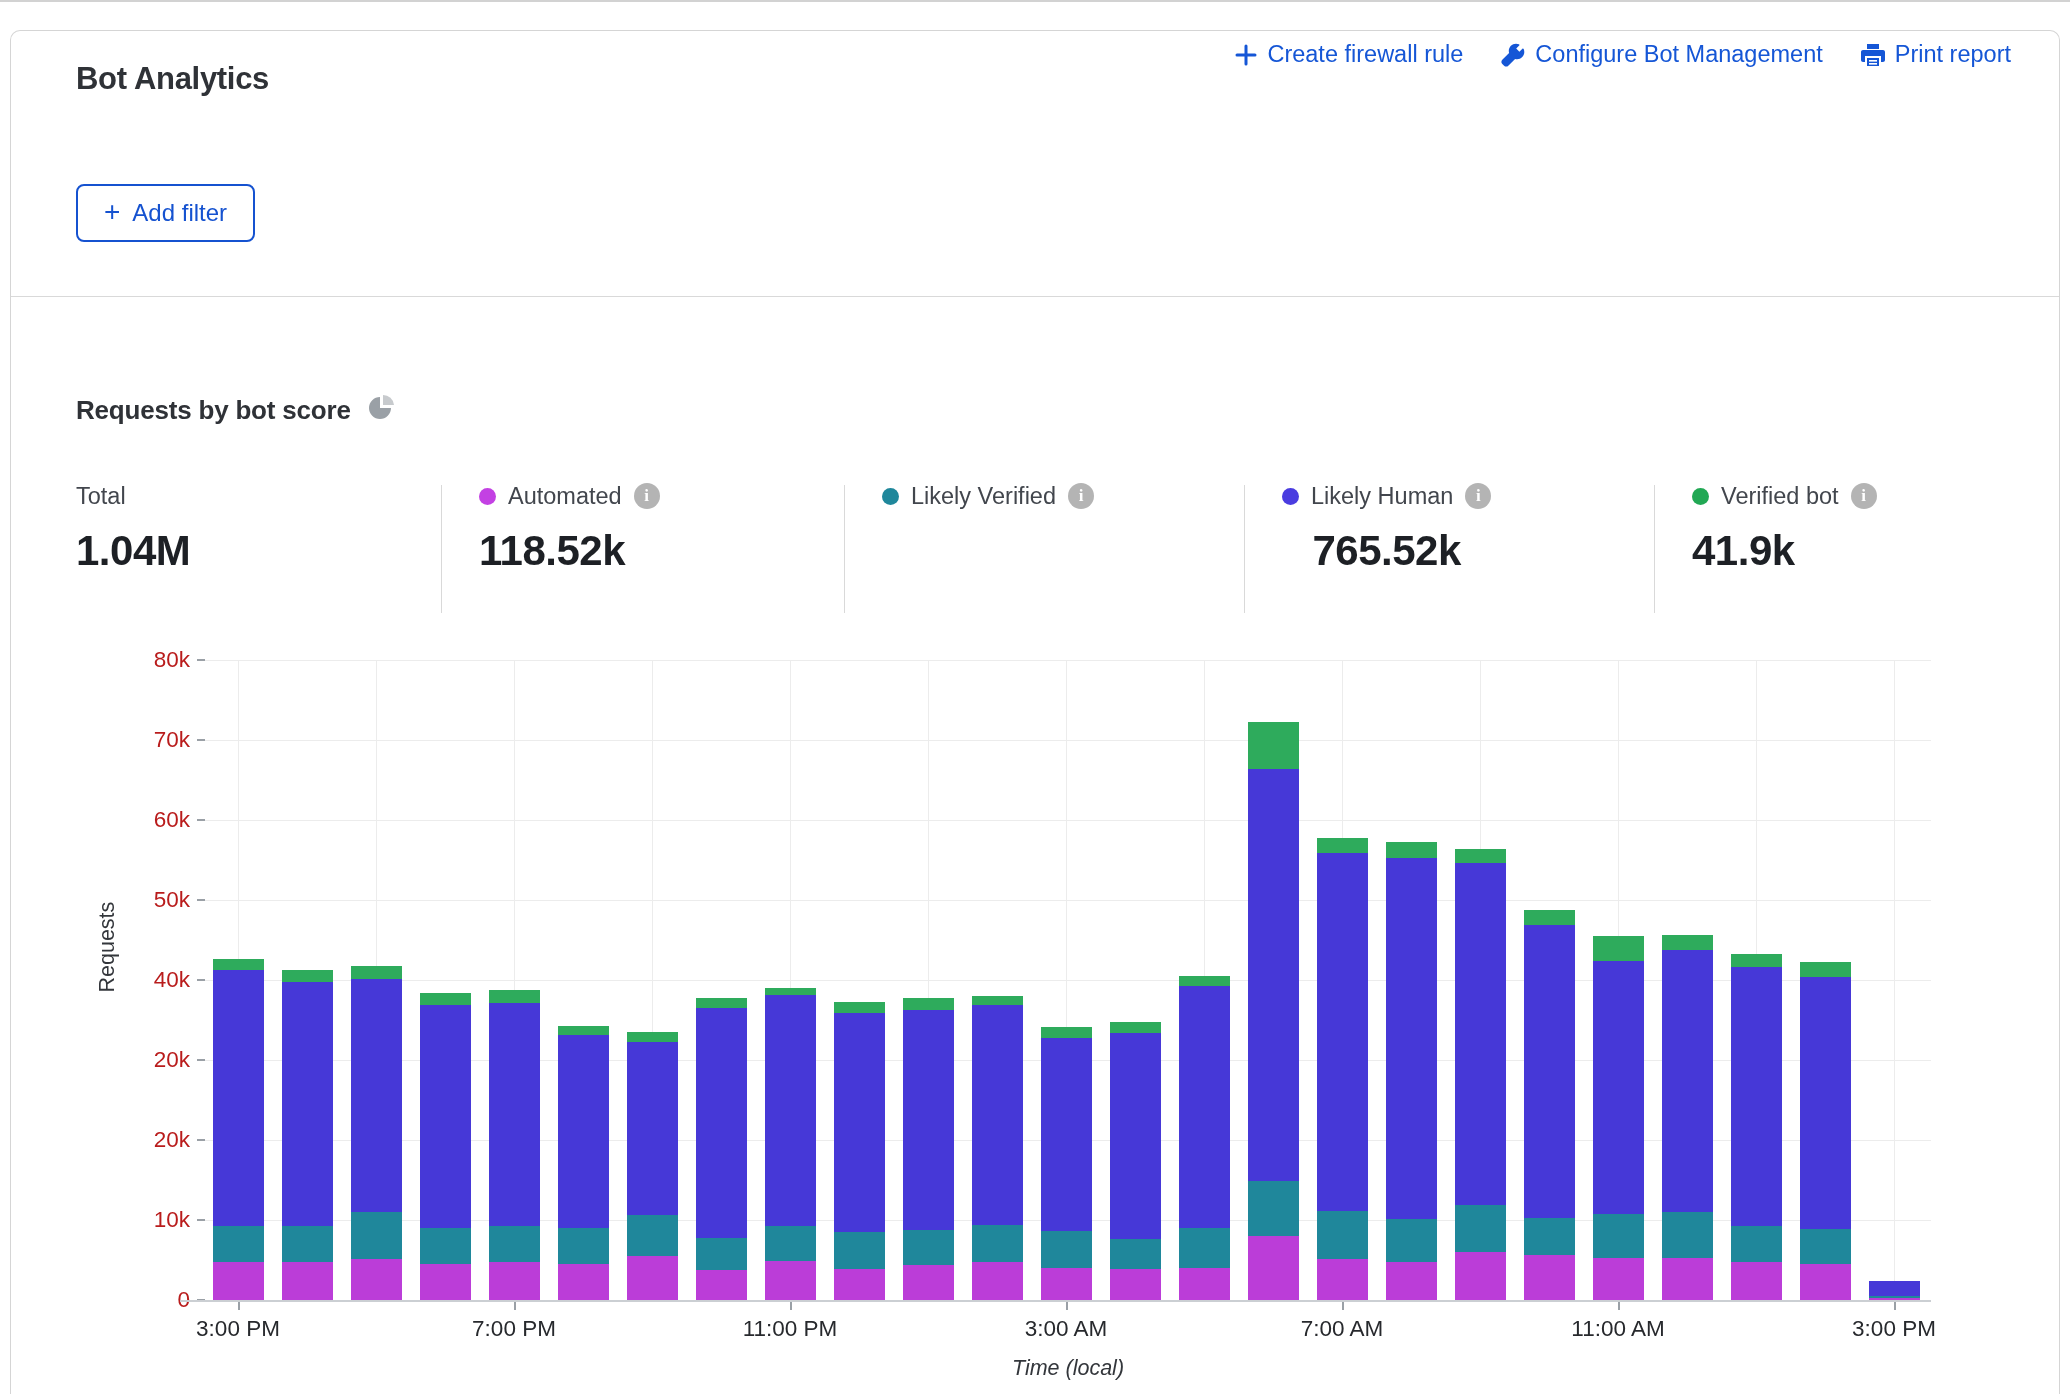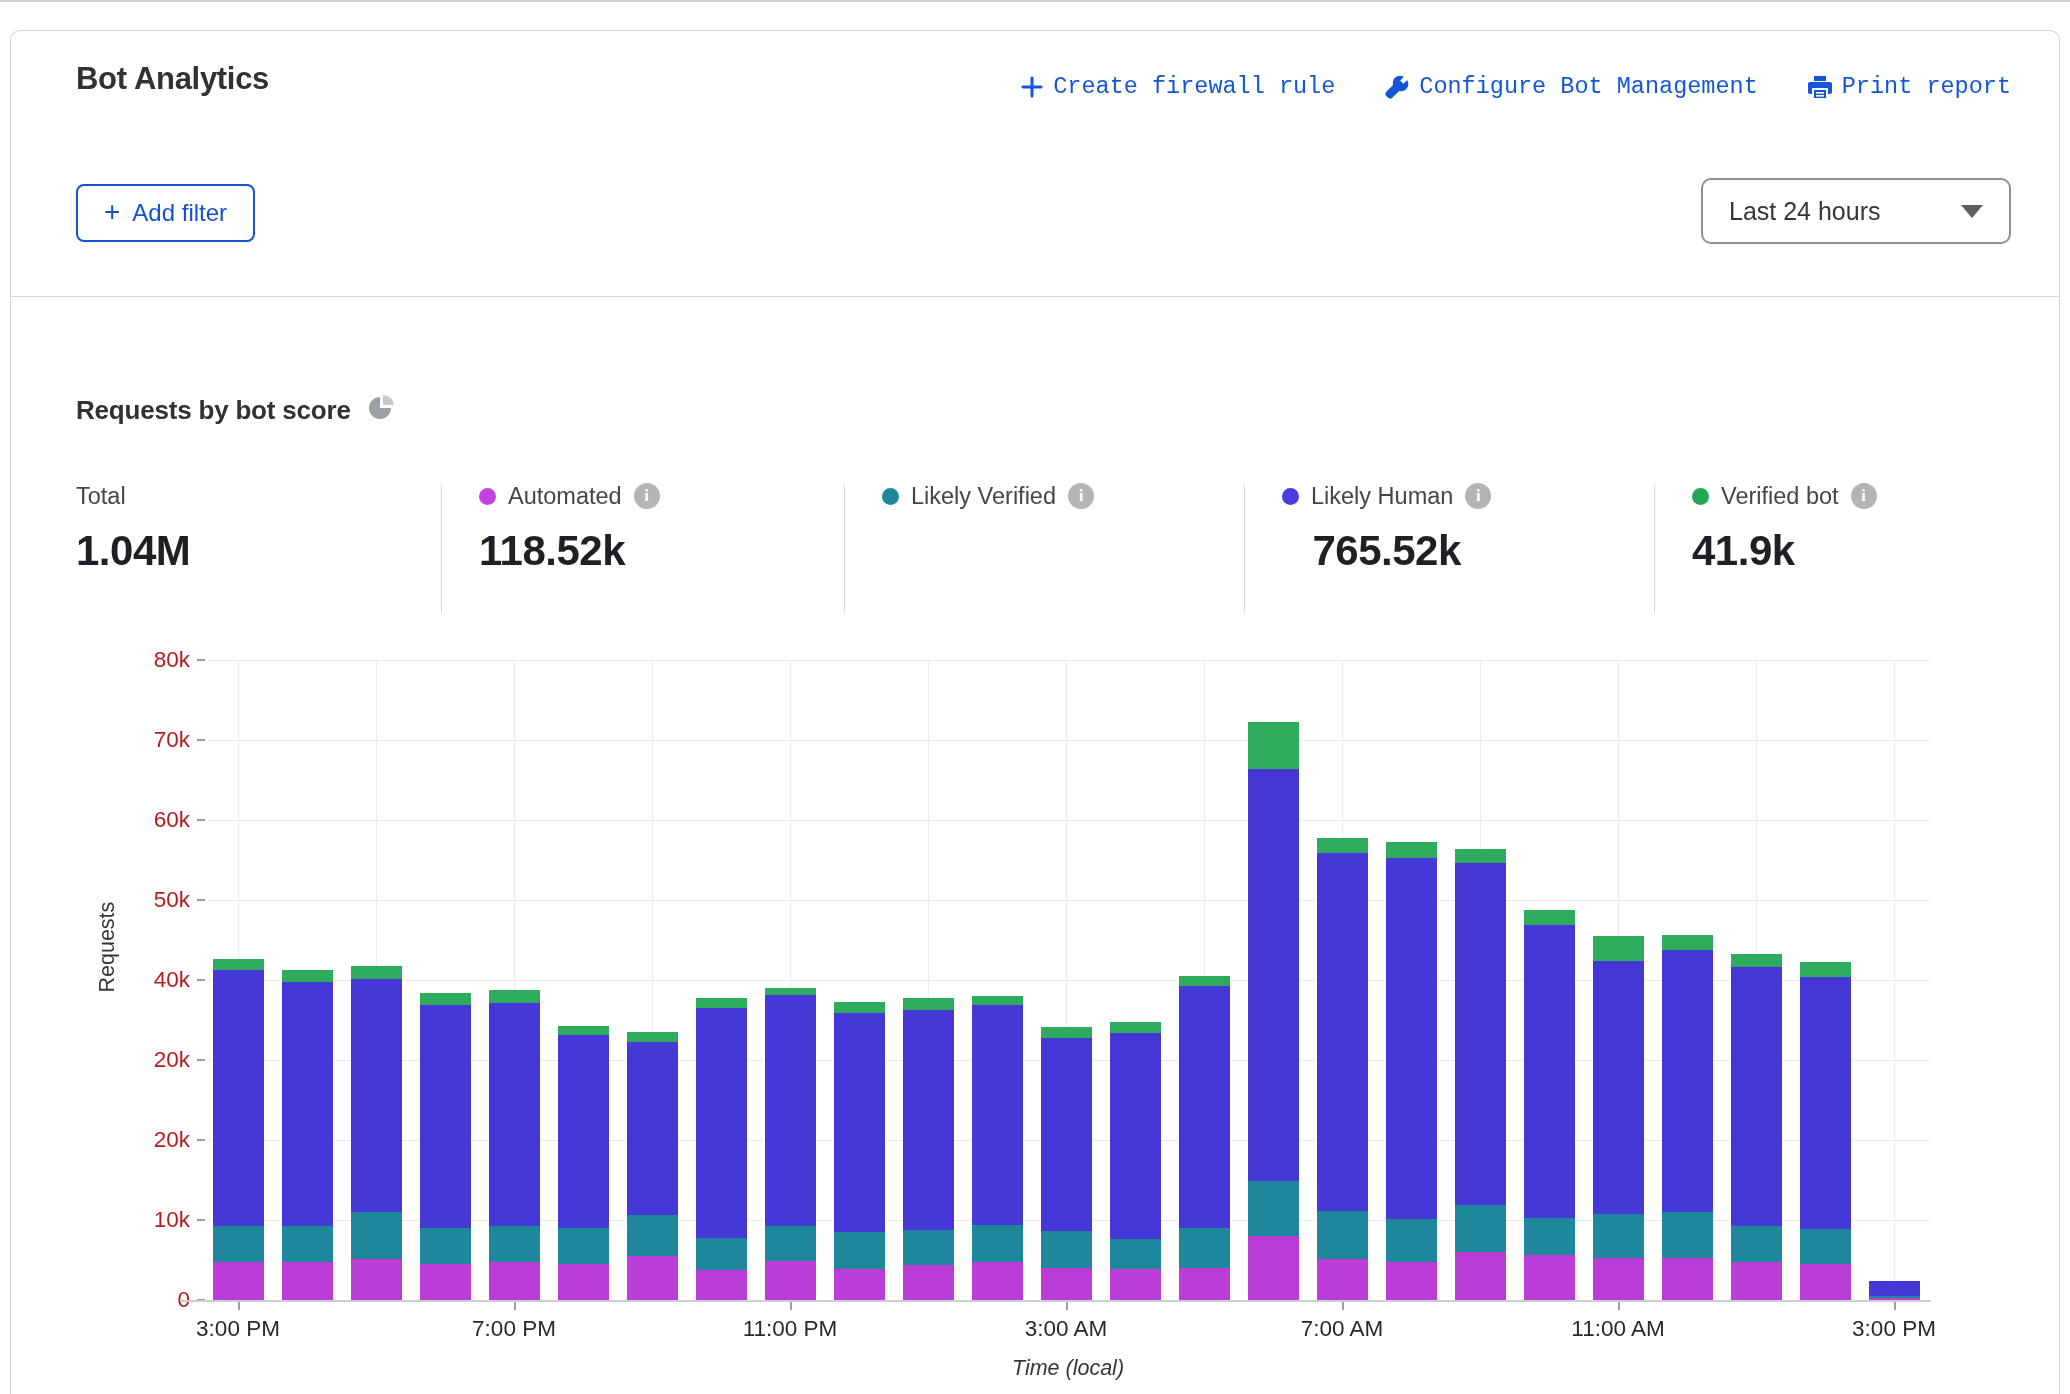--- a/index.html
+++ b/index.html
@@ -4,21 +4,21 @@
 <style>
   * { margin:0; padding:0; box-sizing:border-box; }
   html,body { width:2070px; height:1394px; background:#fff; font-family:"Liberation Sans","DejaVu Sans",sans-serif; overflow:hidden; }
   #stage { position:relative; width:2070px; height:1394px; background:#fff; }
   #top-rule { position:absolute; left:0; top:0; width:2070px; height:2px; background:#d2d2d2; }
   #card { position:absolute; left:10px; top:30px; width:2050px; height:1364px; background:#fff; border:1px solid #d5d5d5; border-bottom:none; border-radius:10px 10px 0 0; }
 
   
   .card-header { position:absolute; left:0; top:0; width:100%; height:266px; border-bottom:1px solid #d9d9d9; }
   .page-title { position:absolute; left:65px; top:30px; font-size:31px; font-weight:700; color:#2f3237; letter-spacing:-0.3px; }
-  .header-actions { position:absolute; right:48px; top:42px; display:flex; gap:50px; align-items:center;font-family:Liberation Mono, monospace; }
+  .header-actions { position:absolute; right:48px; top:10px; display:flex; gap:38px; align-items:center; }
   .action-link { display:flex; align-items:center; gap:10px; color:#1556d6; font-size:23.5px; cursor:pointer; text-decoration:none; }
   .action-link svg { display:block; }
   .btn-add-filter { position:absolute; left:65px; top:153px; height:58px; padding:0 26px; display:flex; align-items:center; gap:12px; background:#fff; border:2px solid #1552d0; border-radius:8px; color:#1552d0; font-size:24px; cursor:pointer; font-family:inherit; }
   .btn-add-filter .plus { font-size:28px; font-weight:400; line-height:1; margin-top:-2px; }
   .select-range { position:absolute; right:48px; top:147px; width:310px; height:66px; border:2px solid #909090; border-radius:10px; background:#fff; display:flex; align-items:center; padding:0 26px; cursor:pointer; }
   .select-range .sel-label { font-size:25px; color:#33363b; flex:1; }
   .select-range .caret { width:0; height:0; border-left:11px solid transparent; border-right:11px solid transparent; border-top:13px solid #5b5e63; }
 
   
   .section-title-row { position:absolute; left:65px; top:363px; display:flex; align-items:center; gap:16px; }
@@ -86,24 +86,20 @@
           </span>
           <span>Print report</span>
         </a>
       </div>
 
       <button class="btn-add-filter">
         <span class="plus">+</span>
         <span>Add filter</span>
       </button>
 
-      <div class="select-range">
-        <span class="sel-label">Last 24 hours</span>
-        <span class="caret"></span>
-      </div>
     </div>
 
     <div class="section-title-row">
       <span class="section-title">Requests by bot score</span>
       <span>
         <svg width="28" height="28" viewBox="0 0 28 28">
           <path d="M13 3 A11 11 0 1 0 24 14 L13 14 Z" fill="#9aa0a6"></path>
           <path d="M16 1 A11 11 0 0 1 27 11 L16 11 Z" fill="#c7cacd"></path>
         </svg>
       </span>

